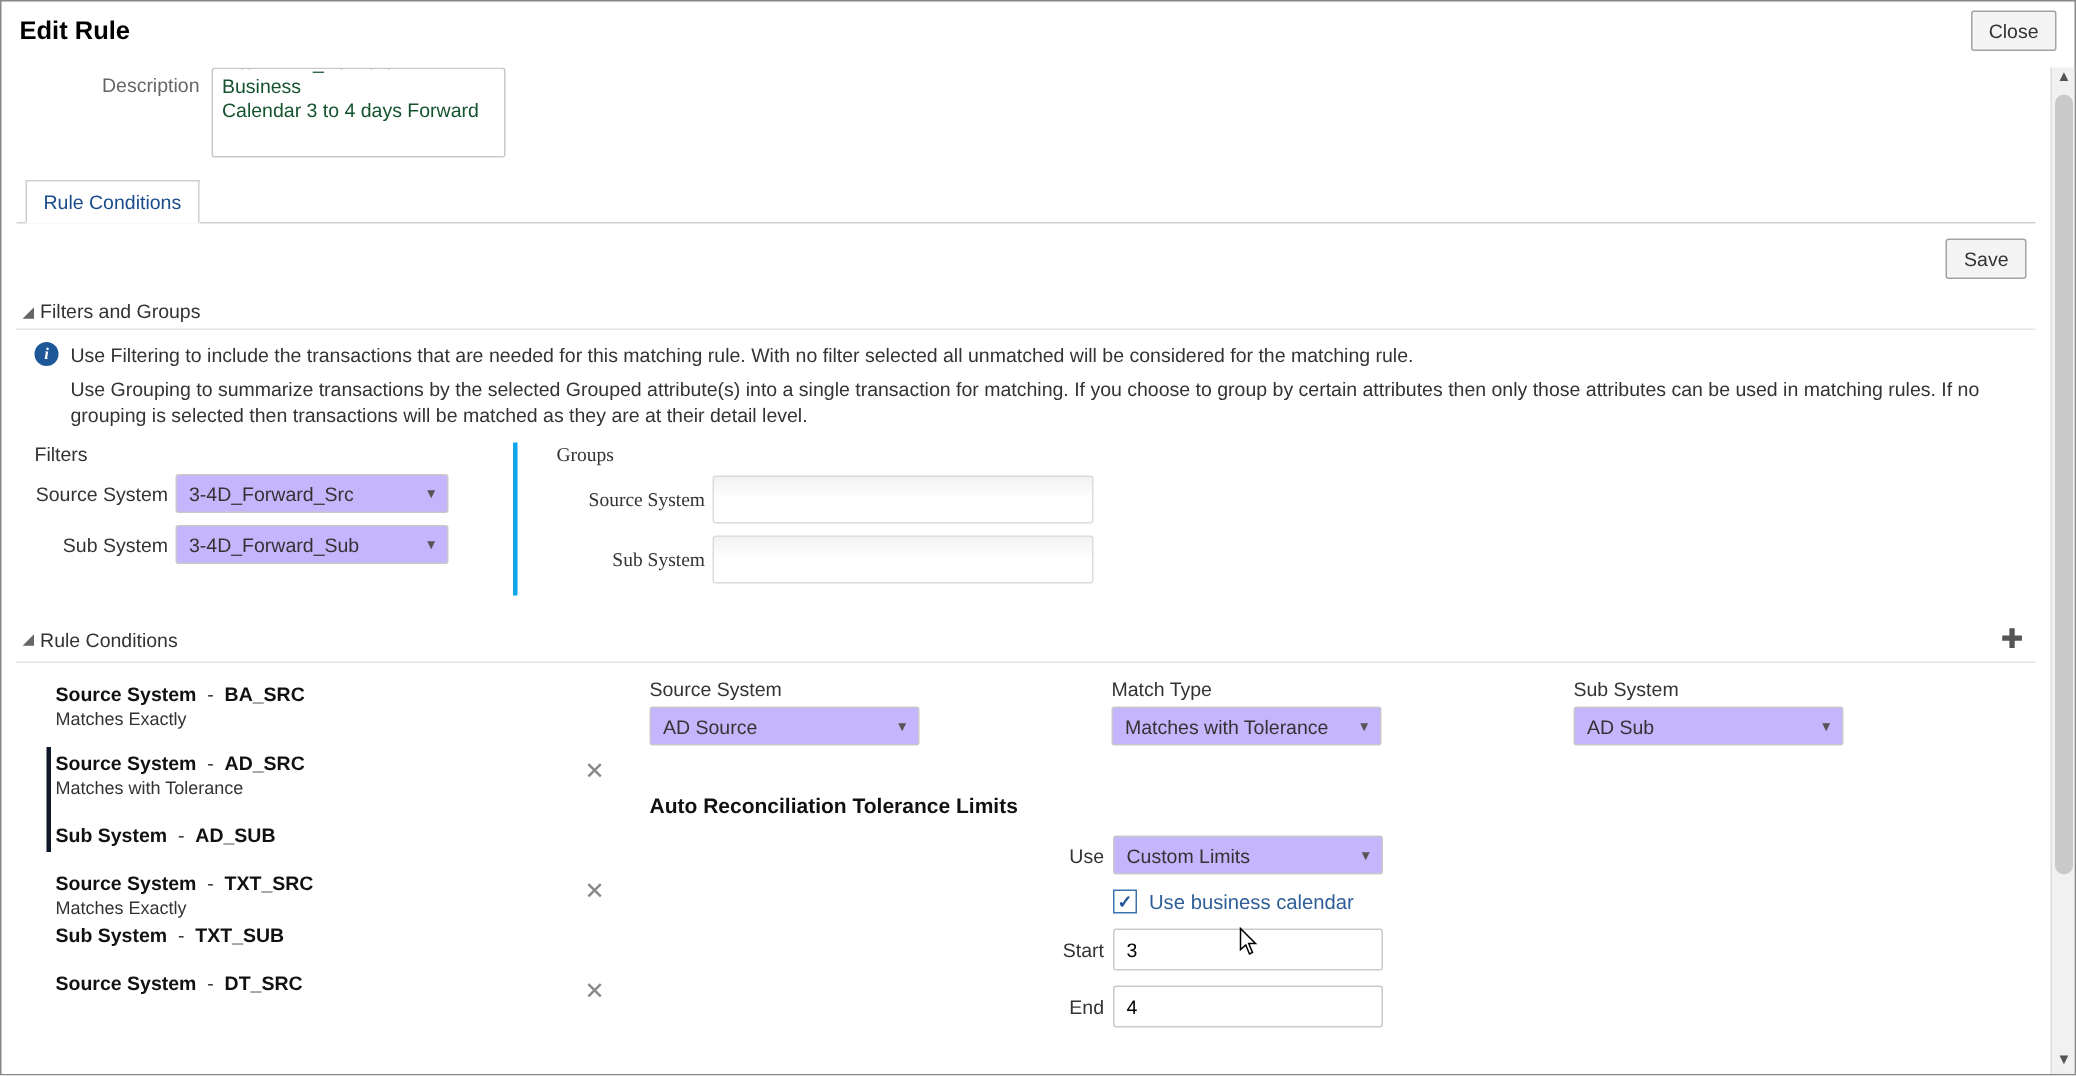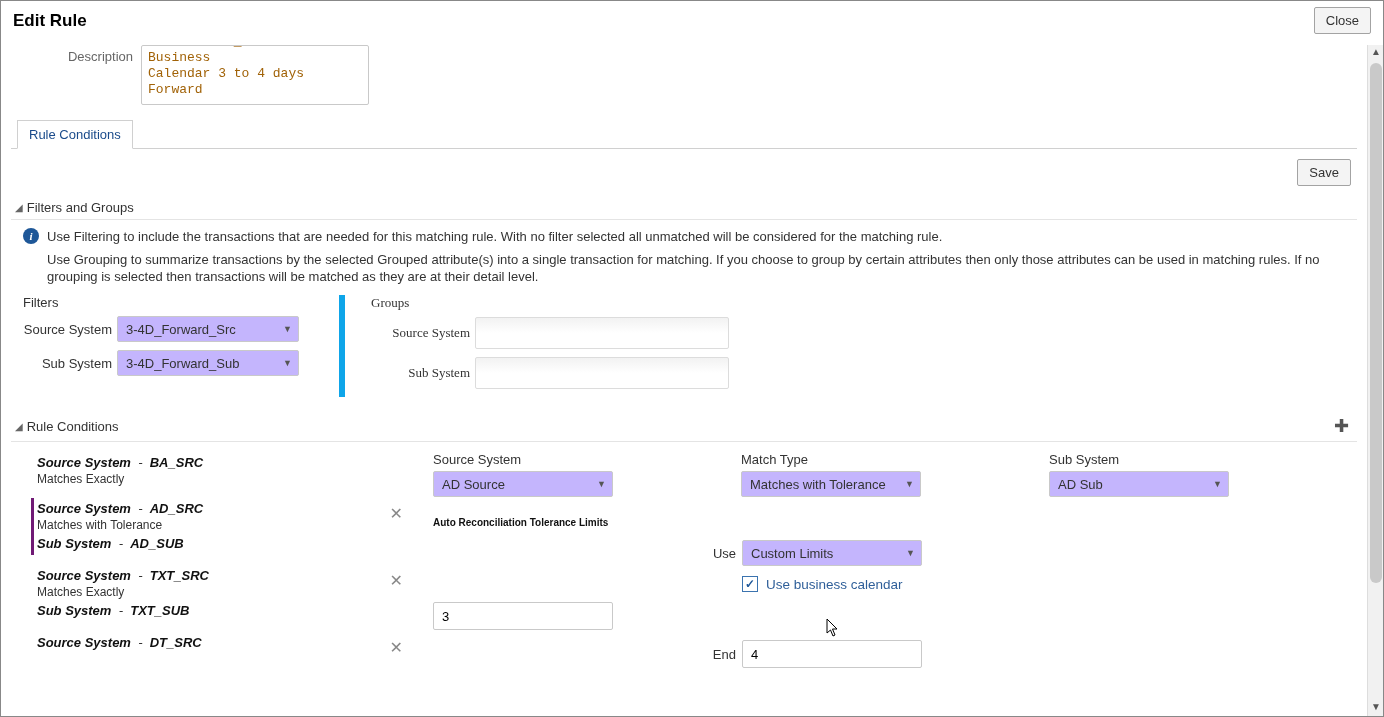--- a/index.html
+++ b/index.html
@@ -10,65 +10,65 @@
   .btn { background:#f4f4f4; border:1px solid #a3a3a3; border-radius:2px; padding:5px 11px; font-size:13px; cursor:pointer; color:#333; }
   .scroll-area { position:absolute; top:44px; left:0; right:16px; bottom:0; overflow:hidden; padding:0 10px 10px 10px; }
   .vscroll { position:absolute; top:44px; right:0; bottom:0; width:16px; background:#f1f1f1; border-left:1px solid #ddd; }
   .vscroll .up, .vscroll .down { position:absolute; left:0; width:16px; height:16px; text-align:center; line-height:14px; font-size:10px; color:#555; cursor:pointer; }
   .vscroll .up { top:0; }
   .vscroll .down { bottom:0; }
   .vscroll .thumb { position:absolute; left:2px; width:12px; background:#c9c9c9; border-radius:6px; }
 
   .desc-row { display:flex; align-items:flex-start; padding:0 0 8px 10px; }
   .desc-label { width:120px; text-align:right; padding-top:4px; color:#666; font-size:13px; padding-right:8px; }
-  .desc-box { width:228px; height:60px; border:1px solid #c9c9c9; border-radius:2px; padding:4px 6px; font-size:13px; color:#a16207; overflow:hidden; position:relative;font-family:Liberation Mono, monospace; }
+  .desc-box { width:196px; height:60px; border:1px solid #c9c9c9; border-radius:2px; padding:4px 6px; font-size:13px; color:#14532d; overflow:hidden; position:relative; }
   .desc-box .clip { position:absolute; top:-12px; left:6px; right:6px; line-height:16px; }
 
   .tabstrip { margin-top:6px; border-bottom:1px solid #d0d0d0; padding-left:6px; }
   .tab { display:inline-block; border:1px solid #d0d0d0; border-bottom:1px solid #fff; background:#fff; padding:6px 11px; font-size:13px; color:#1a4b8b; position:relative; top:1px; cursor:pointer; }
 
   .save-row { text-align:right; padding:10px 6px 10px 0; }
 
   .section-head { display:flex; align-items:center; gap:4px; padding:4px 0; font-size:13px; color:#333; border-bottom:1px solid #e4e4e4; }
   .section-head .tri { font-size:10px; color:#666; margin-left:4px; }
   .section-head .plus { margin-left:auto; color:#555; font-size:18px; padding-right:8px; cursor:pointer; }
 
   .info-row { display:flex; gap:8px; padding:8px 6px 4px 12px; align-items:flex-start; }
   .info-icon { width:16px; height:16px; border-radius:50%; background:#1e5798; color:#fff; font-size:11px; font-style:italic; font-weight:bold; text-align:center; line-height:16px; flex-shrink:0; font-family: Georgia, serif; }
   .info-text { font-size:13px; color:#333; line-height:17px; }
 
   .filters-groups { display:flex; margin-top:6px; padding-bottom:6px; }
-  .col-filters { width:334px; padding-left:12px; border-right:6px solid #0ea5e9; padding-right:12px; }
+  .col-filters { width:334px; padding-left:12px; border-right:3px solid #0ea5e9; padding-right:12px; }
   .col-groups { padding-left:26px;font-family:Liberation Serif, serif; }
   .col-head { font-size:13px; color:#333; margin-bottom:6px; }
   .frow { display:flex; align-items:center; margin-bottom:8px; }
   .flabel { text-align:right; font-size:13px; color:#333; padding-right:5px; }
   .col-filters .flabel { width:94px; line-height:15px; }
   .col-groups .flabel { width:104px; }
   .select { display:flex; align-items:center; justify-content:space-between; width:182px; height:26px; border:1px solid #c9c9c9; border-radius:2px; padding:0 6px 0 8px; font-size:13px; color:#333; cursor:pointer; background:#c4b5fd; }
   .select .caret { font-size:9px; color:#555; }
   .readonly-box { width:254px; height:32px; border:1px solid #dcdcdc; border-radius:2px; background:linear-gradient(#f2f2f2 0%, #fff 50%); }
 
   .rule-body { display:flex; margin-top:4px; }
   .r-left { width:422px; padding-left:20px; padding-top:6px; }
   .r-right { flex:1; padding-top:6px; padding-left:0; }
 
   .srcblk { position:relative; margin-bottom:10px; padding:2px 0 2px 6px; }
-  .srcblk .t { font-size:13px; line-height:18px;font-style:italic; }
+  .srcblk .t { font-size:13px; line-height:18px; }
   .srcblk .b { font-weight:bold; color:#111; }
   .srcblk .sub { font-size:12px; color:#333; }
-  .srcblk.selected { border-left:3px solid #701a75; padding-left:3px; }
+  .srcblk.selected { border-left:3px solid #0f172a; padding-left:3px; }
   .srcblk .xbtn { position:absolute; right:30px; top:6px; color:#888; font-size:16px; cursor:pointer; }
 
   .detail-grid { display:grid; grid-template-columns: 308px 308px 308px; gap:0; }
   .cell-label { font-size:13px; color:#333; margin-bottom:4px; }
   .select.wide { width:180px; }
   .field { margin-bottom:14px; }
 
-  .tol-title { font-weight:bold; color:#111; font-size:10px; margin:6px 0 12px 0; }
+  .tol-title { font-weight:bold; color:#111; font-size:14px; margin:18px 0 12px 0; }
   .tol-row { display:flex; align-items:center; margin-bottom:10px; }
   .tol-row .lab { width:309px; text-align:right; padding-right:6px; font-size:13px; color:#333; }
   .chk { width:16px; height:16px; border:1px solid #3b73af; background:#fff; display:inline-flex; align-items:center; justify-content:center; color:#1e5798; font-size:12px; font-weight:bold; cursor:pointer; }
   .chk-label { margin-left:8px; font-size:13.5px; color:#2f5f99; }
   .num-input { width:180px; height:28px; border:1px solid #c9c9c9; border-radius:2px; padding:0 8px; font-size:13px; }
 
   .cursor-arrow { position:absolute; left:825px; top:617px; width:14px; height:20px; pointer-events:none; z-index:50; }
 </style>
 </head>
 <body>
@@ -154,21 +154,21 @@
 
     <div class="rule-body">
       <div class="r-left" id="rule-left">
           <div class="srcblk">
             <div class="t"><span class="b">Source System</span> &nbsp;-&nbsp; <span class="b">BA_SRC</span></div>
             <div class="sub">Matches Exactly</div>
           </div>
           <div class="srcblk selected">
             <div class="t"><span class="b">Source System</span> &nbsp;-&nbsp; <span class="b">AD_SRC</span></div>
             <div class="sub">Matches with Tolerance</div>
-            <div class="t" style="margin-top:3px;"><span class="b">Sub System</span> &nbsp;-&nbsp; <span class="b">AD_SUB</span></div>
+            <div class="t" style="margin-top:16px;"><span class="b">Sub System</span> &nbsp;-&nbsp; <span class="b">AD_SUB</span></div>
             <div class="xbtn">✕</div>
           </div>
           <div class="srcblk">
             <div class="t"><span class="b">Source System</span> &nbsp;-&nbsp; <span class="b">TXT_SRC</span></div>
             <div class="sub">Matches Exactly</div>
             <div class="t" style="margin-top:3px;"><span class="b">Sub System</span> &nbsp;-&nbsp; <span class="b">TXT_SUB</span></div>
             <div class="xbtn">✕</div>
           </div>
           <div class="srcblk">
             <div class="t"><span class="b">Source System</span> &nbsp;-&nbsp; <span class="b">DT_SRC</span></div>
@@ -211,20 +211,21 @@
           </div>
         </div>
 
         <div class="tol-row">
           <div class="lab"></div>
           <span class="chk">✓</span>
           <span class="chk-label">Use business calendar</span>
         </div>
 
         <div class="tol-row">
+          <div class="lab">Start</div>
           <input class="num-input" value="3" style="">
         </div>
 
         <div class="tol-row">
           <div class="lab">End</div>
           <input class="num-input" value="4" style="">
         </div>
       </div>
     </div>
 

